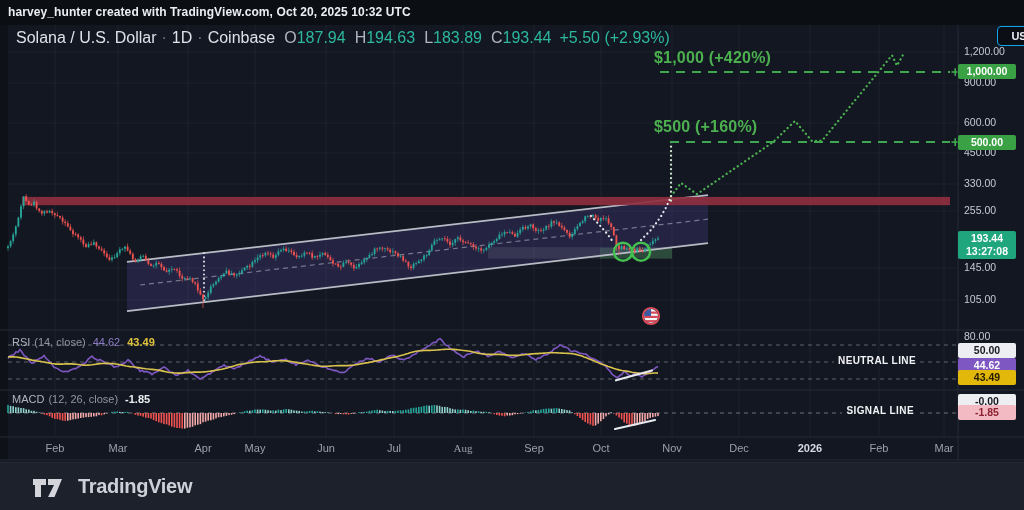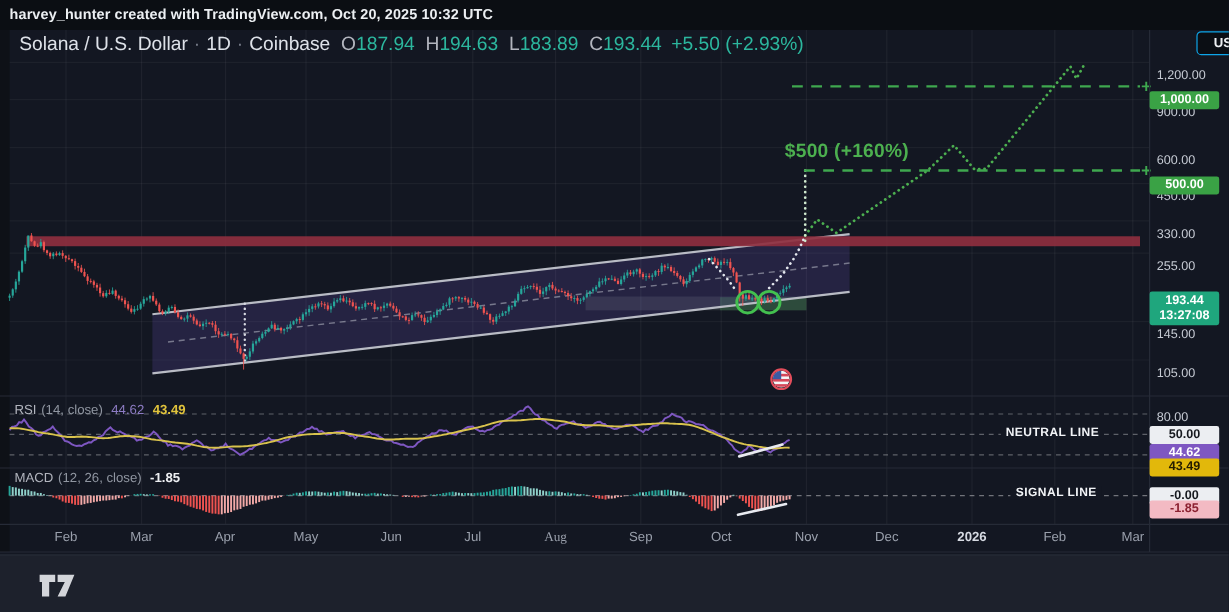--- a/index.html
+++ b/index.html
@@ -25,21 +25,21 @@
   .neutral{right:104px;top:355px;}
   .signal{right:106px;top:405px;}
   .ind-header{position:absolute;left:12px;z-index:4;font-size:11px;white-space:nowrap;}
   .rsi-header{top:336px;}
   .macd-header{top:393px;}
   .ind-header .t{color:#b2b5be;}
   .ind-header .p{color:#9096a1;margin-left:4px;}
   .ind-header .v-purple{color:#8d7cc4;margin-left:7px;}
   .ind-header .v-yellow{color:#e0c33c;font-weight:700;margin-left:7px;}
   .ind-header .v-white{color:#eceef1;font-weight:700;margin-left:7px;}
-  #price-axis{position:absolute;left:958px;top:25px;width:66px;height:435px;z-index:4;margin-top:12px;}
+  #price-axis{position:absolute;left:958px;top:25px;width:66px;height:435px;z-index:4;}
   .axis-label{position:absolute;left:6px;font-size:10.5px;color:#c5cad3;}
   .badge{position:absolute;left:0;width:58px;height:15px;border-radius:2px;font-size:10.5px;font-weight:700;
     text-align:center;line-height:15px;}
   .badge.target{background:#3aa245;color:#fff;}
   .badge.last{height:28px;background:#1fa67d;color:#fff;line-height:13px;padding-top:1px;}
   .badge.level{background:#eceef2;color:#16191f;}
   .badge.rsi{background:#7e57c2;color:#fff;}
   .badge.rsi-ma{background:#e2b80b;color:#241c00;}
   .badge.macd{background:#f3bac3;color:#8c2231;}
   #time-axis{position:absolute;left:0;top:437px;width:958px;height:23px;z-index:4;}
@@ -876,20 +876,21 @@
   <div class="topbar">
     <span>harvey_hunter created with TradingView.com, Oct 20, 2025 10:32 UTC</span>
   </div>
 
   <div class="symbolbar">
     <span>Solana / U.S. Dollar</span><span class="sep">·</span><span>1D</span><span class="sep">·</span><span>Coinbase</span><span class="lbl">O</span><span class="val">187.94</span><span class="lbl">H</span><span class="val">194.63</span><span class="lbl">L</span><span class="val">183.89</span><span class="lbl">C</span><span class="val">193.44</span><span class="chg">+5.50 (+2.93%)</span>
   </div>
 
   <div class="usd-btn">USD</div>
 
+  <div class="t-label t1000">$1,000 (+420%)</div>
   <div class="t-label t500">$500 (+160%)</div>
 
   <div class="line-tag neutral">NEUTRAL LINE</div>
   <div class="line-tag signal">SIGNAL LINE</div>
 
   <div class="ind-header rsi-header">
     <span class="t">RSI</span><span class="p">(14, close)</span><span class="v-purple">44.62</span><span class="v-yellow">43.49</span>
   </div>
   <div class="ind-header macd-header">
     <span class="t">MACD</span><span class="p">(12, 26, close)</span><span class="v-white">-1.85</span>
@@ -913,33 +914,34 @@
       </div>
       <div class="badge level" style="top: 318px;">50.00</div>
       <div class="badge rsi" style="top: 333px;">44.62</div>
       <div class="badge rsi-ma" style="top: 345px;">43.49</div>
       <div class="badge level" style="top: 369px;">-0.00</div>
       <div class="badge macd" style="top: 380px;">-1.85</div>
     </div>
   <div id="time-axis">
       <div class="month" style="left: 35px;">Feb</div>
       <div class="month" style="left: 98px;">Mar</div>
-      <div class="month" style="left: 156px; text-align: right;">Apr</div>
+      <div class="month" style="left: 183px;">Apr</div>
       <div class="month" style="left: 235px;">May</div>
       <div class="month" style="left: 306px;">Jun</div>
       <div class="month" style="left: 374px;">Jul</div>
       <div class="month" style="left: 443px; font-family: Liberation Serif, serif;">Aug</div>
       <div class="month" style="left: 514px;">Sep</div>
       <div class="month" style="left: 581px;">Oct</div>
       <div class="month" style="left: 652px;">Nov</div>
       <div class="month" style="left: 719px;">Dec</div>
       <div class="month strong" style="left: 790px;">2026</div>
       <div class="month" style="left: 859px;">Feb</div>
       <div class="month" style="left: 924px;">Mar</div>
     </div>
 
   <div class="footer">
     <svg class="tv-logo" width="38" height="30" viewBox="0 0 38 30">
       <path d="M3 7 H16 V13 H11 V25 H5 V13 H3 Z" fill="#d3d5da"></path>
       <path d="M18 7 H32 L24.5 25 H18 L24 13 H18 Z" fill="#d3d5da"></path>
     </svg>
+    <span class="brand">TradingView</span>
   </div>
 </div>
 
 </body></html>

